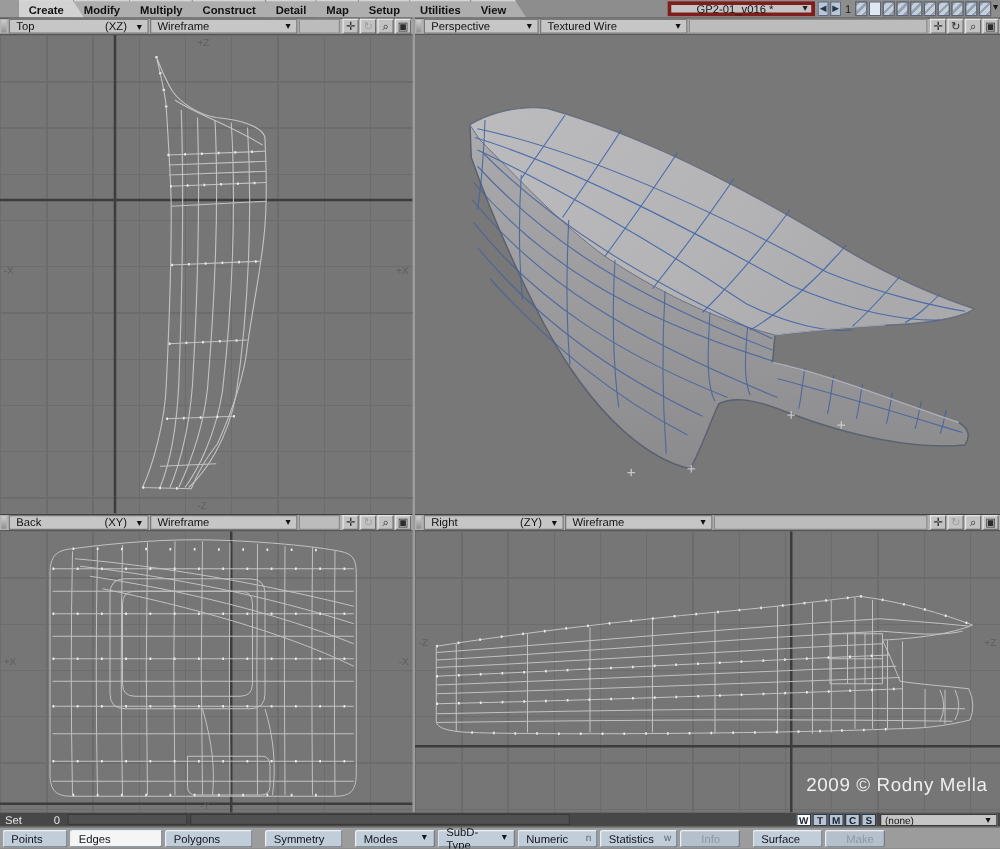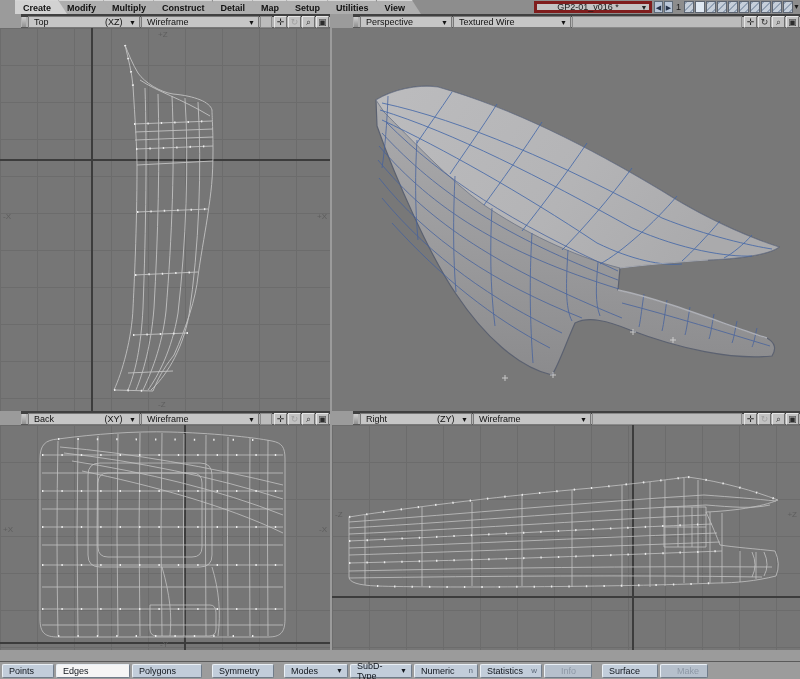--- a/index.html
+++ b/index.html
@@ -26,21 +26,21 @@
   .layers { position:absolute; left:684px; top:1px; display:flex; gap:1px; }
   .layer-cell { width:10px; height:12px; border:1px solid #5c6470;
      background:repeating-linear-gradient(135deg,#93a2b5 0 2px,#c6cfda 2px 5px); }
   .layer-cell.sel { background:#dfe8f2; }
   .lyr-dd { position:absolute; left:793px; top:1px; width:7px; height:12px; font-size:7px; line-height:12px;
             text-align:center; color:#1a1a1a; }
 
   
   .vp { position:absolute; }
   .vp-head { position:absolute; left:0; top:0; right:0; height:14px; background:#b2b2b2;
-             border-top:3px solid #404040; border-bottom:1px solid #585858; display:flex; align-items:center;margin-left:21px; }
+             border-top:1px solid #404040; border-bottom:1px solid #585858; display:flex; align-items:center; }
   .grip { width:4px; height:10px; margin:0 2px 0 1px; background:linear-gradient(#cfcfcf,#8f8f8f); }
   .hfield { height:12px; background:#c6c6c6; border:1px solid #787878; display:flex; align-items:center;
             justify-content:space-between; padding:0 3px 0 5px; font-size:9px; color:#111; }
   .hfield .dd { font-size:7px; margin-left:4px; }
   .hfield.viewsel { width:112px; }
   .hfield.modesel { width:118px; margin-left:1px; }
   .hfill { flex:1; height:12px; background:#bcbcbc; border:1px solid #8a8a8a; margin-left:1px; }
   .hicons { display:flex; margin:0 1px; }
   .hicon { width:13px; height:12px; margin-left:1px; background:#c2c2c2; border:1px solid;
            border-color:#e5e5e5 #6e6e6e #6e6e6e #e5e5e5; font-size:9px; line-height:11px; text-align:center; color:#2c2c2c; }
@@ -398,23 +398,41 @@
             <path d="M432,127 Q438,140 432,151"></path>
         </g>
         <g fill="none" stroke="#ececec" stroke-width="2" stroke-dasharray="1.4 16">
           <path d="M17,92 C80,82 180,70 260,63 C310,58 340,54 356,52"></path>
           <path d="M17,116 C150,110 280,103 380,99"></path>
           <path d="M17,138 C150,135 285,130 390,126"></path>
           <path d="M45,161 C100,163 290,162 385,158"></path>
           <path d="M356,52 C392,57 422,66 446,75"></path>
         </g>
       </svg>
-    </div>
-  </div>
-
+      <div class="wm" style="left:313px;top:195px;">2009 © Rodny Mella</div>
+    </div>
+  </div>
+
+  <div class="rowA">
+    <span class="setlbl">Set</span>
+    <span class="setval">0</span>
+    <div class="afield" style="left:54px;width:96px;"></div>
+    <div class="afield" style="left:152px;width:304px;"></div>
+    <div class="wtmcs">
+      <div class="mbtn on">W</div>
+      <div class="mbtn">T</div>
+      <div class="mbtn">M</div>
+      <div class="mbtn">C</div>
+      <div class="mbtn">S</div>
+    </div>
+    <div class="vmap-dd">
+      <span>(none)</span>
+      <span class="dd">▼</span>
+    </div>
+  </div>
 
   <div class="rowB">
     <div class="btn" style="width:52px;">
       <span>Points</span>
       </div>
     <div class="btn on" style="width:74px;">
       <span>Edges</span>
       </div>
     <div class="btn" style="width:70px;">
       <span>Polygons</span>

